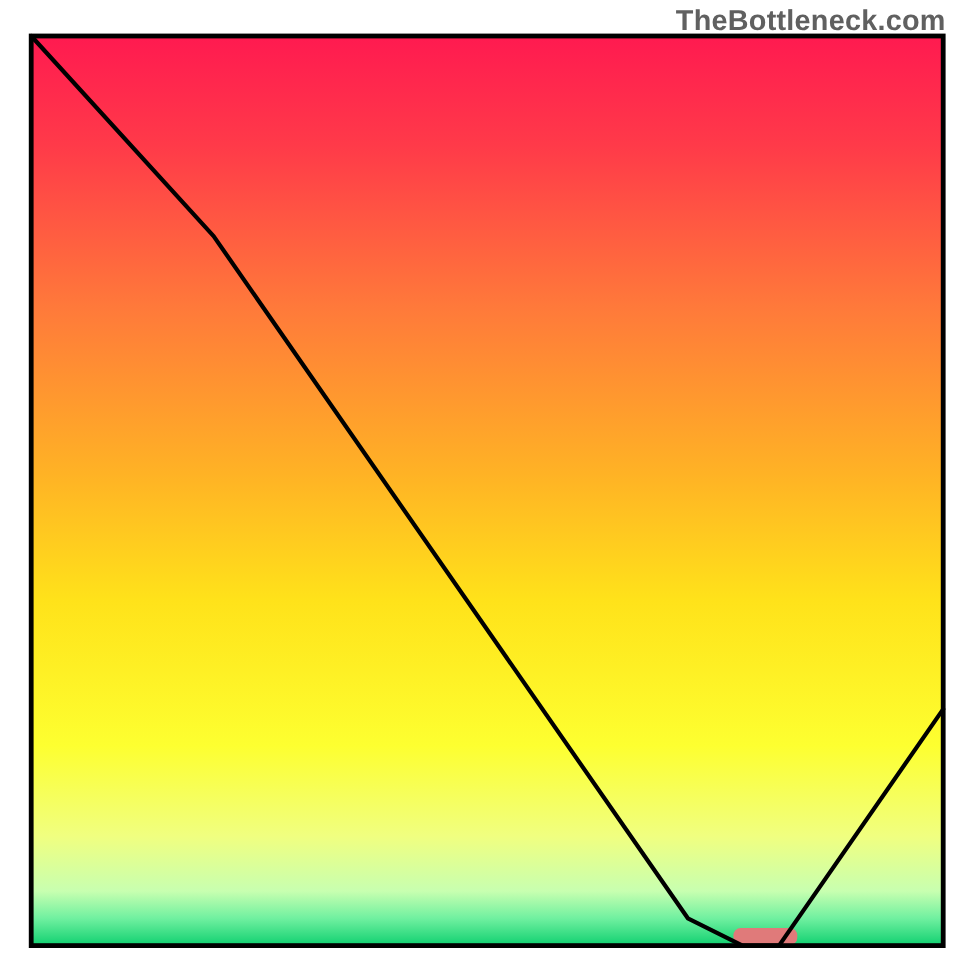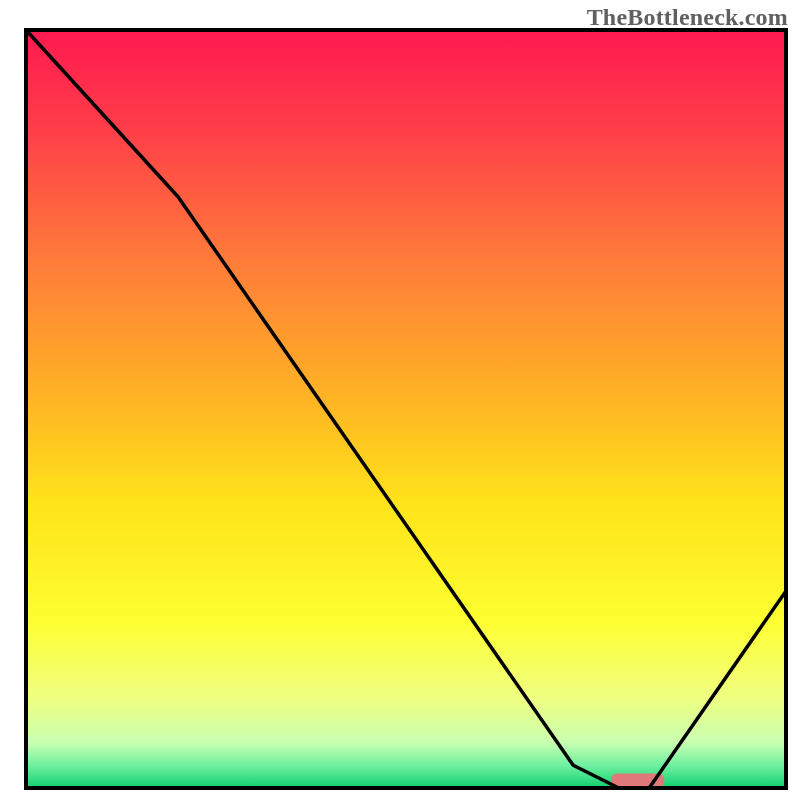--- a/index.html
+++ b/index.html
@@ -7,21 +7,20 @@
     padding: 0;
     width: 800px;
     height: 800px;
     background: #ffffff;
     font-family: Arial, Helvetica, sans-serif;
   }
   .chart-wrap {
     position: relative;
     width: 800px;
     height: 800px;
-    font-family: Liberation Serif, serif;
   }
   svg {
     display: block;
   }
   .watermark {
     position: absolute;
     top: 4px;
     right: 12px;
     font-size: 24px;
     font-weight: 600;

